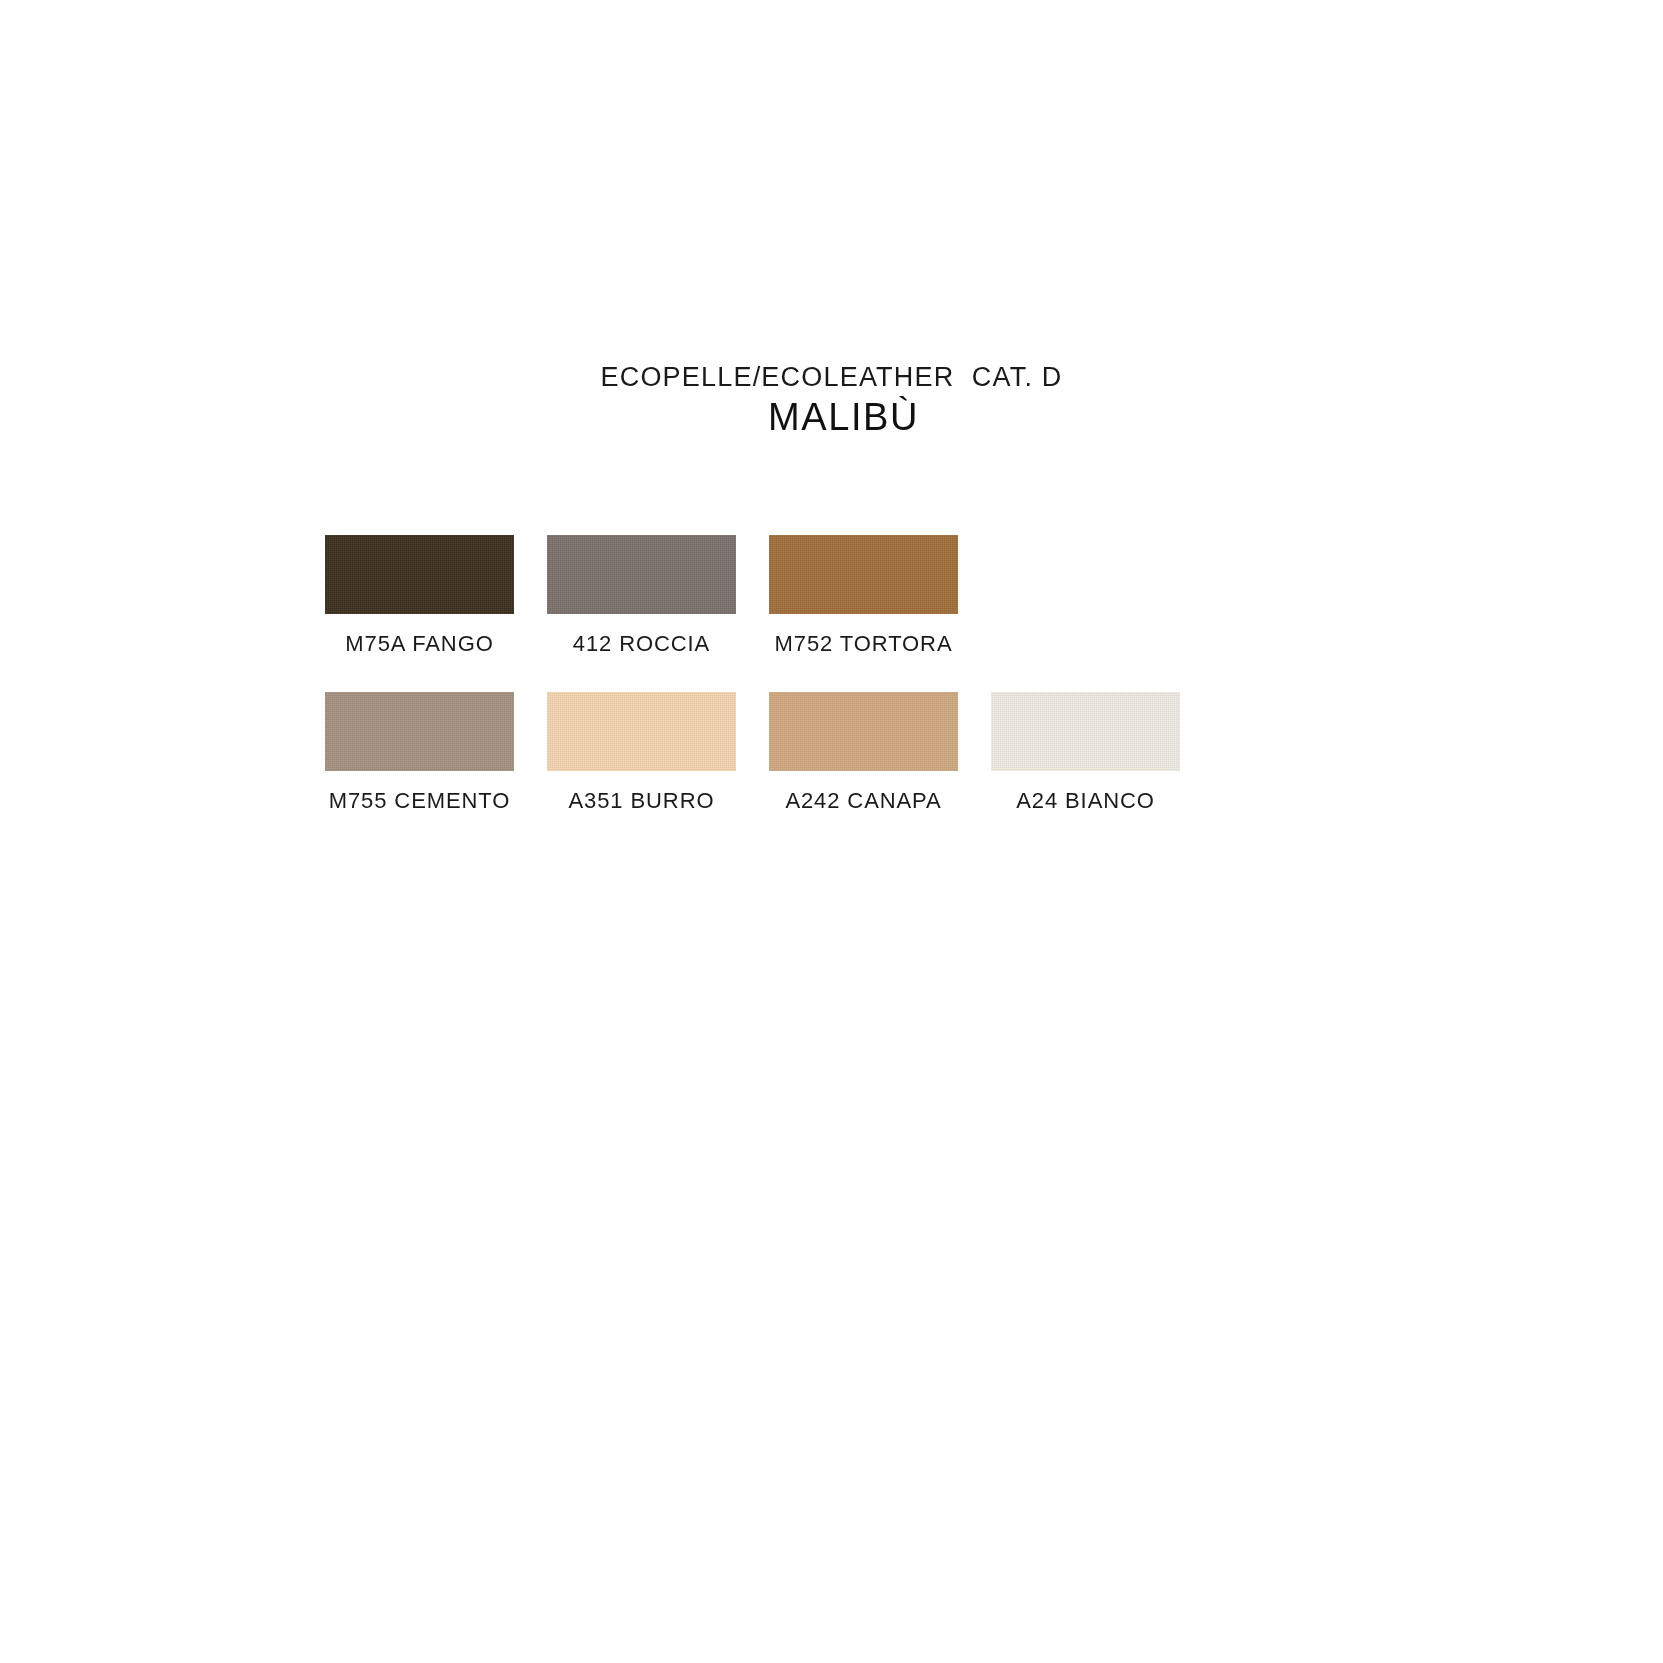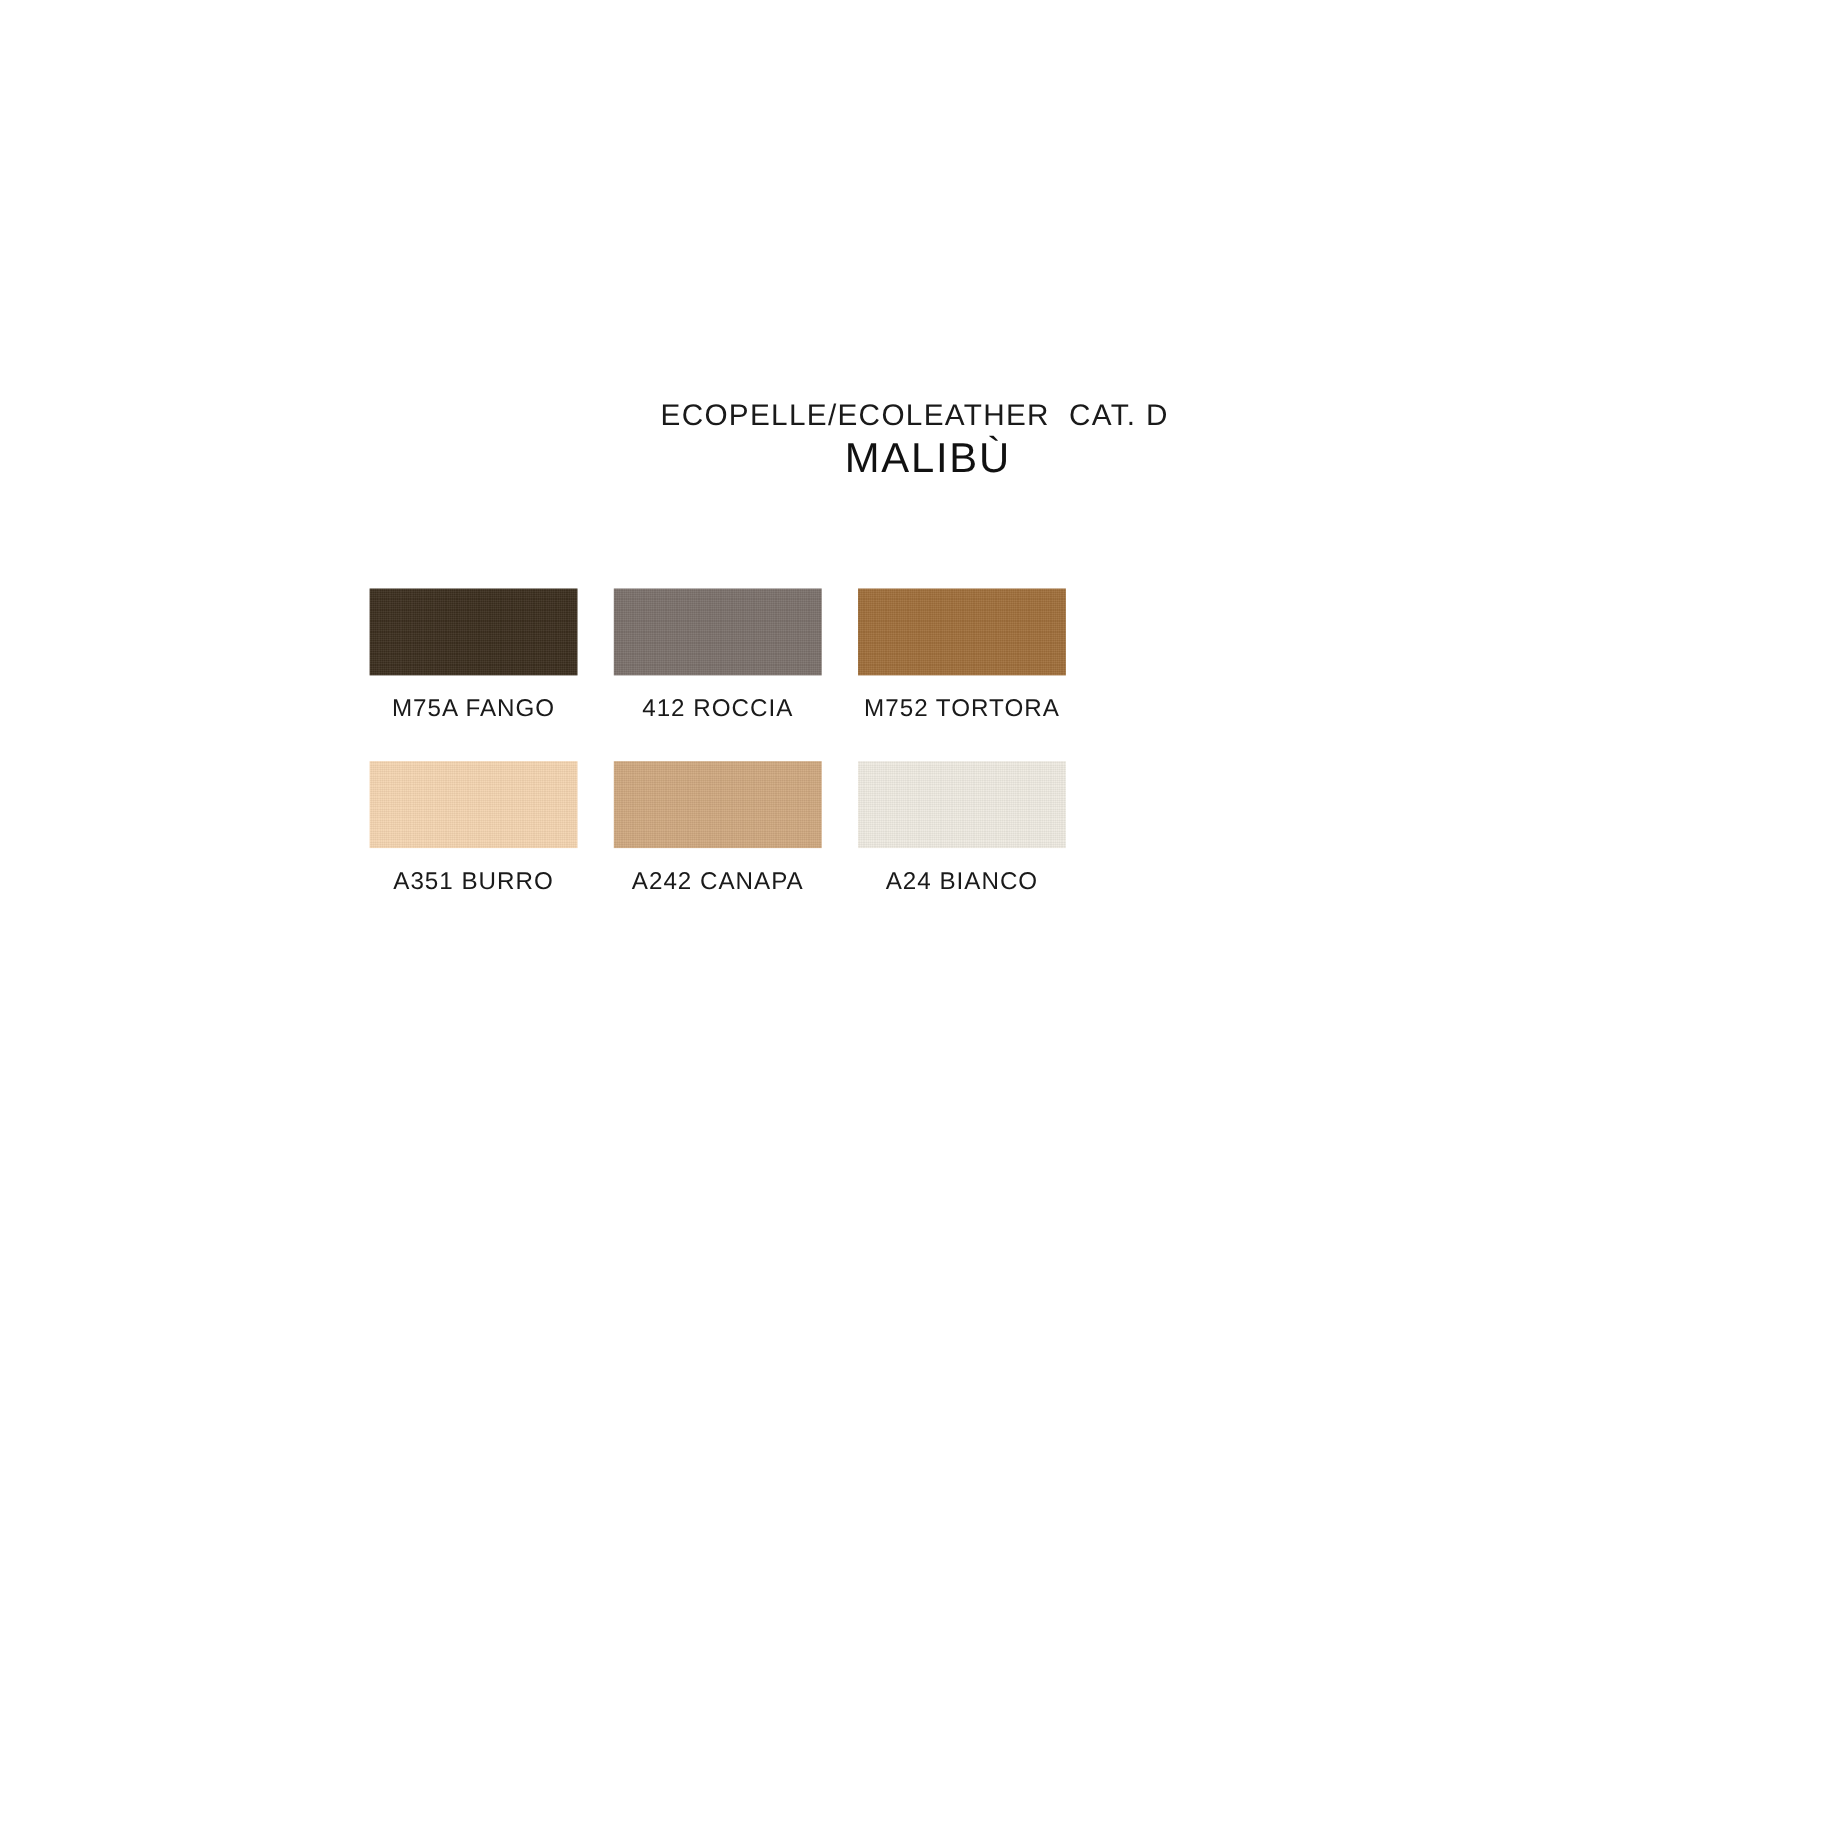--- a/index.html
+++ b/index.html
@@ -46,21 +46,21 @@
     line-height: 1.15;
     margin-top: 4px;
     white-space: pre;
     padding-left: 24px;
   }
 
   
   .swatch-grid {
     position: absolute;
     top: 535px;
-    left: 336px;
+    left: 325px;
     width: 880px;
   }
   .swatch-row {
     display: flex;
     flex-direction: row;
     margin-bottom: 36px;
   }
   .swatch-cell {
     width: 189px;
     margin-right: 33px;
@@ -127,20 +127,24 @@
         <div class="swatch-label">412 ROCCIA</div>
       </div>
       <div class="swatch-cell">
         <div class="swatch-chip" style="background-color: rgb(160, 111, 59);"></div>
         <div class="swatch-label">M752 TORTORA</div>
       </div>
     </div>
 
     <div class="swatch-row">
       <div class="swatch-cell">
+        <div class="swatch-chip" style="background-color: rgb(164, 144, 127);"></div>
+        <div class="swatch-label">M755 CEMENTO</div>
+      </div>
+      <div class="swatch-cell">
         <div class="swatch-chip" style="background-color: rgb(244, 212, 176);"></div>
         <div class="swatch-label">A351 BURRO</div>
       </div>
       <div class="swatch-cell">
         <div class="swatch-chip" style="background-color: rgb(207, 168, 127);"></div>
         <div class="swatch-label">A242 CANAPA</div>
       </div>
       <div class="swatch-cell">
         <div class="swatch-chip" style="background-color: rgb(238, 234, 225);"></div>
         <div class="swatch-label">A24 BIANCO</div>

